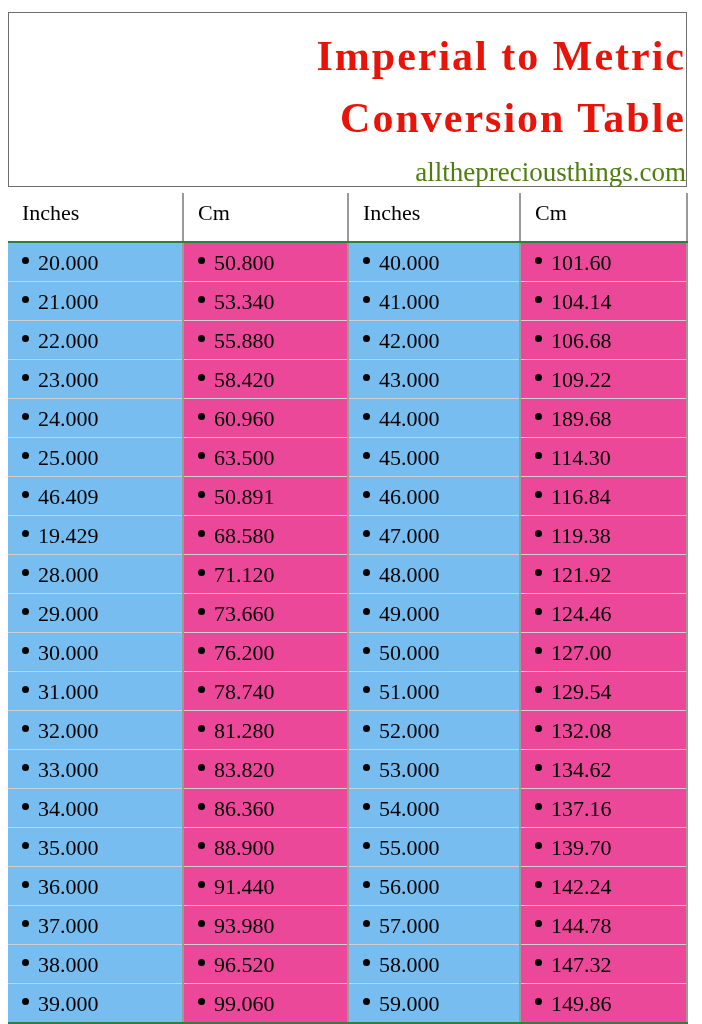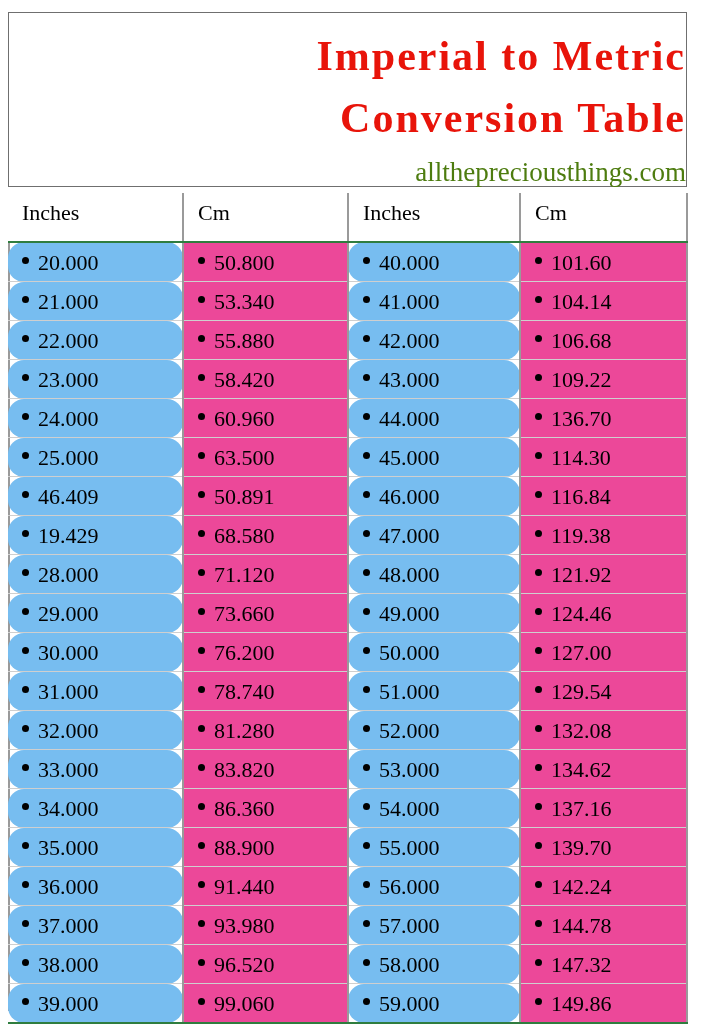--- a/index.html
+++ b/index.html
@@ -87,21 +87,21 @@
   table.conv td {
     font-size: 22px;
     height: 38px;
     padding: 0 0 0 14px;
     border-right: 2px solid #9a9a9a;
     border-bottom: 1px solid #cfcfcf;
     color: #000000;
     white-space: nowrap;
     font-family: "Liberation Serif", serif;
   }
-  table.conv td.shaded { background: #77bdf0; border-radius: 16px; }
+  table.conv td.shaded { background: #77bdf0; }
   table.conv td.plain  { background: #ec4899; margin-top: 37px; }
   table.conv tr.last-row td { border-bottom: 2px solid #2f7d3f; }
   .bullet {
     display: inline-block;
     width: 7px;
     height: 7px;
     border-radius: 50%;
     background: #000000;
     margin-right: 9px;
     vertical-align: middle;
@@ -169,21 +169,21 @@
           <tr>
             <td class="shaded"><span class="bullet"></span><span class="cellval">23.000</span></td>
             <td class="plain"><span class="bullet"></span><span class="cellval">58.420</span></td>
             <td class="shaded"><span class="bullet"></span><span class="cellval">43.000</span></td>
             <td class="plain"><span class="bullet"></span><span class="cellval">109.22</span></td>
           </tr>
           <tr>
             <td class="shaded"><span class="bullet"></span><span class="cellval">24.000</span></td>
             <td class="plain"><span class="bullet"></span><span class="cellval">60.960</span></td>
             <td class="shaded"><span class="bullet"></span><span class="cellval">44.000</span></td>
-            <td class="plain"><span class="bullet"></span><span class="cellval">136.70</span></td>
+            <td class="plain"><span class="bullet"></span><span class="cellval">189.68</span></td>
           </tr>
           <tr>
             <td class="shaded"><span class="bullet"></span><span class="cellval">25.000</span></td>
             <td class="plain"><span class="bullet"></span><span class="cellval">63.500</span></td>
             <td class="shaded"><span class="bullet"></span><span class="cellval">45.000</span></td>
             <td class="plain"><span class="bullet"></span><span class="cellval">114.30</span></td>
           </tr>
           <tr>
             <td class="shaded"><span class="bullet"></span><span class="cellval">46.409</span></td>
             <td class="plain"><span class="bullet"></span><span class="cellval">50.891</span></td>

